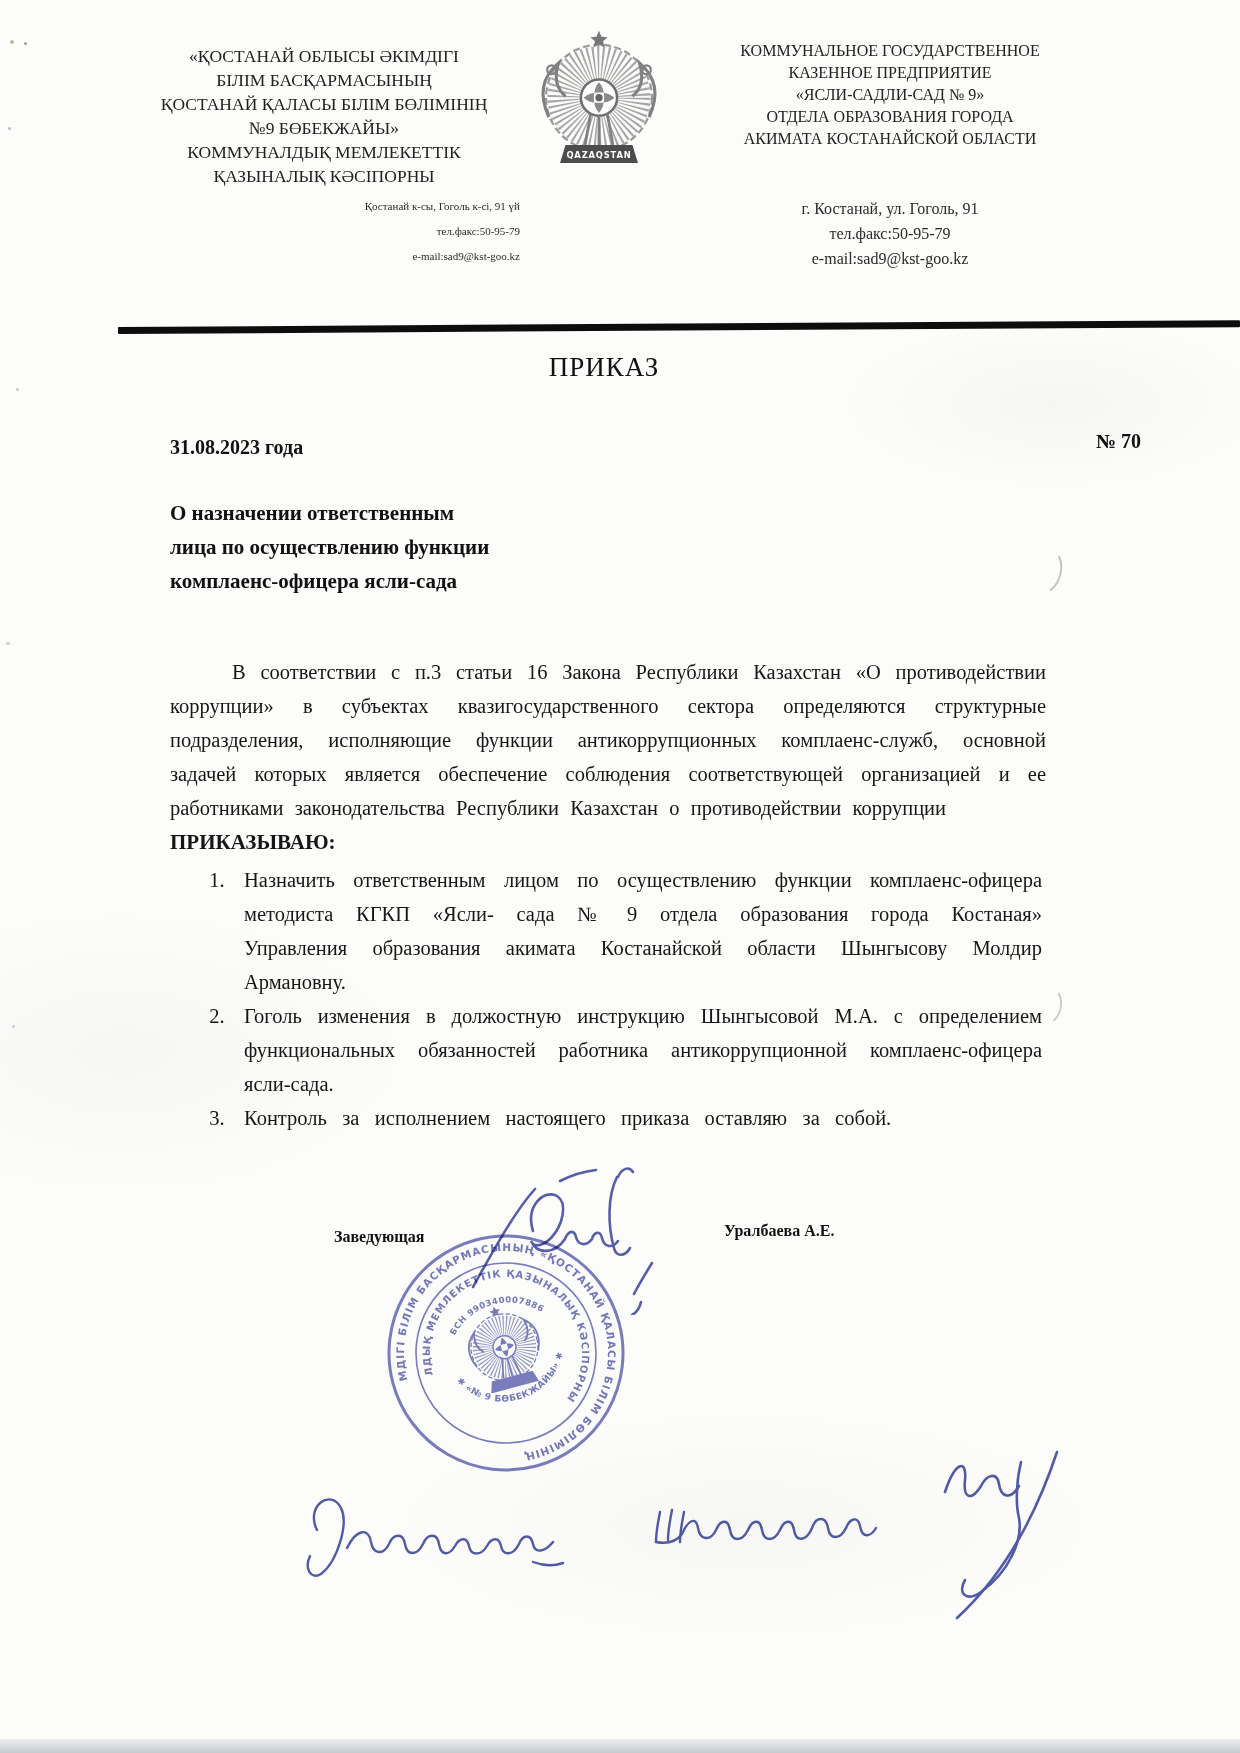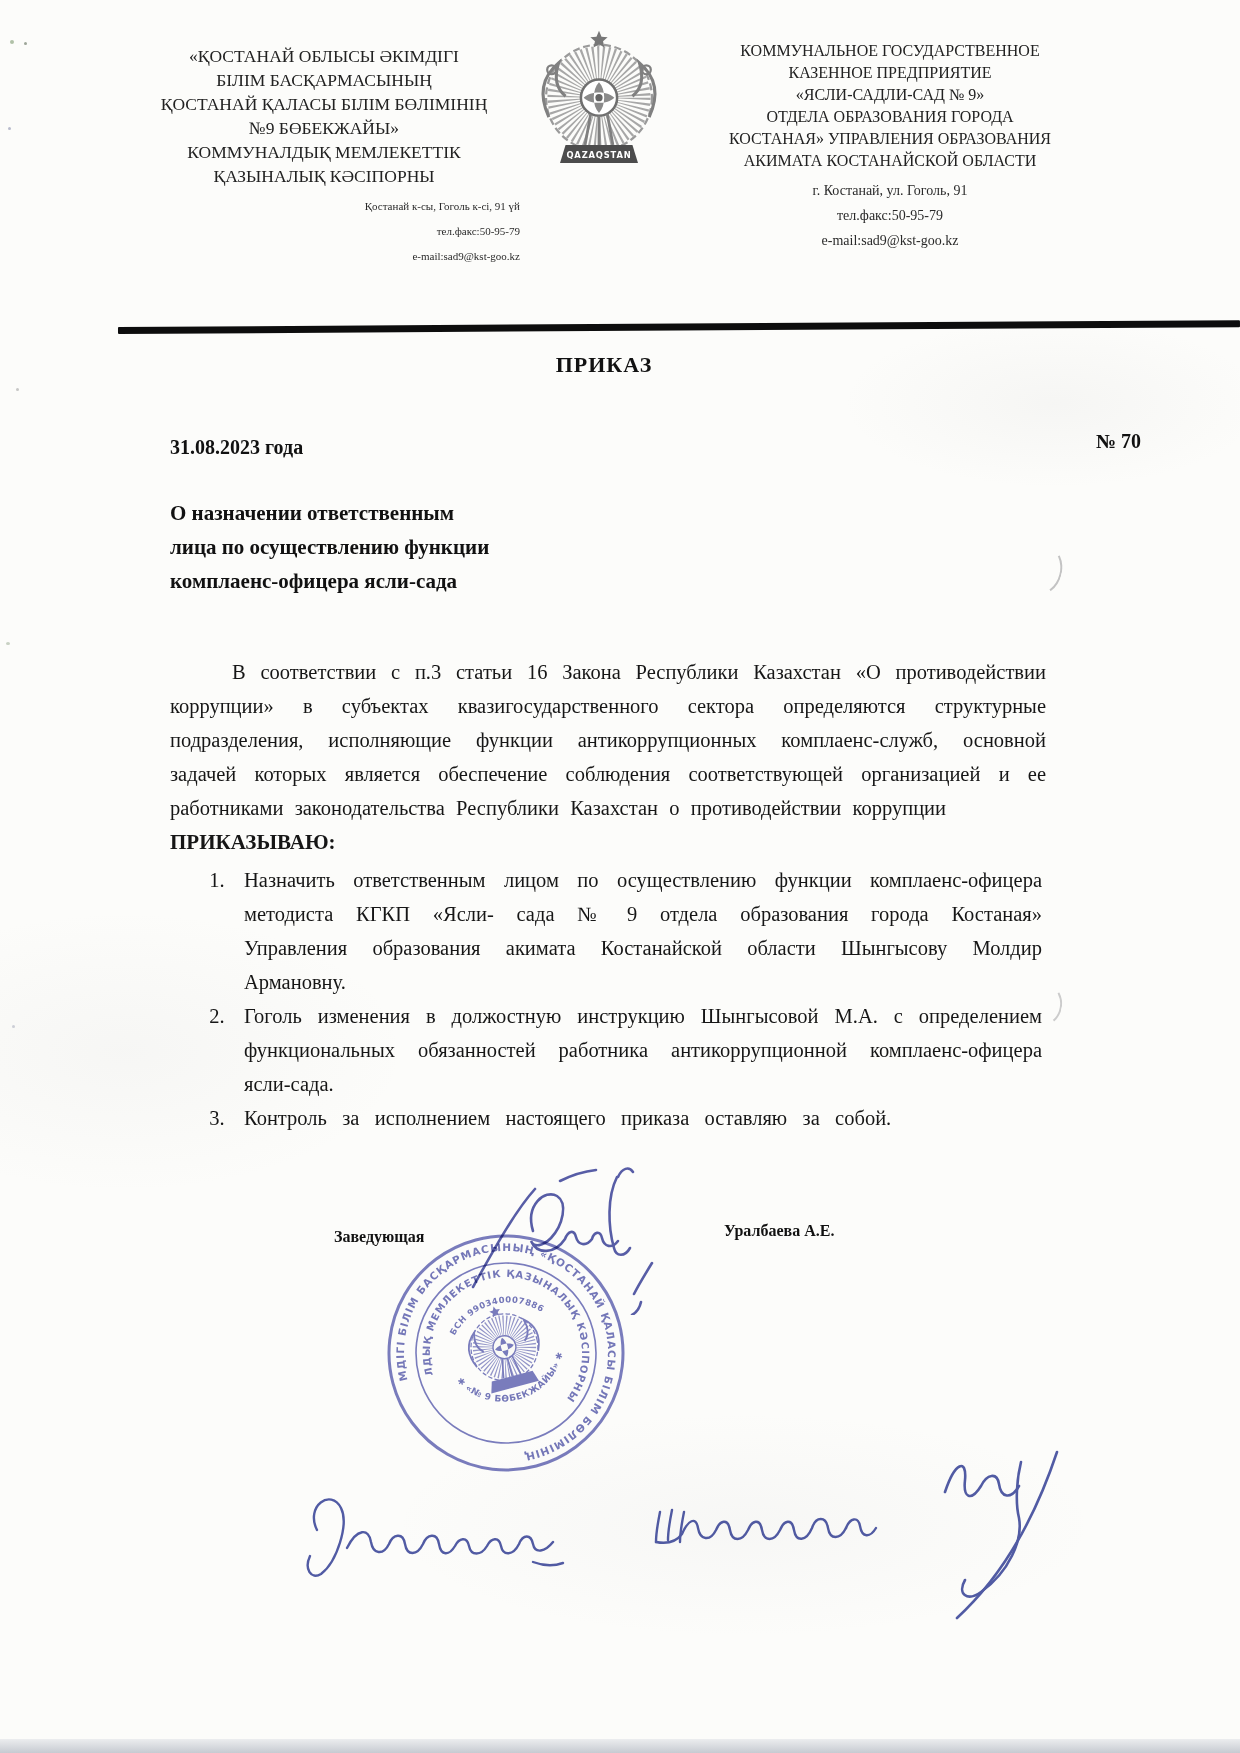--- a/index.html
+++ b/index.html
@@ -14,28 +14,28 @@
     font-family:"Liberation Serif","DejaVu Serif",serif;
     color:#1c1c1c;
   }
   
   .org-left{position:absolute;left:128px;top:44px;width:392px;text-align:center;
     font-size:17.5px;line-height:24px;color:#222;}
   .org-right{position:absolute;left:678px;top:40px;width:424px;text-align:center;
     font-size:16px;line-height:22px;color:#222;}
   .contact-left{position:absolute;left:128px;top:194px;width:392px;text-align:right;
     font-size:11px;line-height:25px;color:#2a2a2a;}
-  .contact-right{position:absolute;left:700px;top:178px;width:380px;text-align:center;
-    font-size:14px;line-height:25px;color:#2a2a2a;}
+  .contact-right{position:absolute;left:700px;top:196px;width:380px;text-align:center;
+    font-size:16px;line-height:25px;color:#2a2a2a;}
   .emblem-wrap{position:absolute;left:528px;top:28px;width:142px;height:156px;}
   
   .rule{position:absolute;left:118px;top:327px;width:1122px;height:7px;background:#0d0d0d;
     transform:rotate(-0.35deg);transform-origin:left center;border-radius:1px;}
   .doc-title{position:absolute;left:0;top:352px;width:1208px;text-align:center;
-    font-size:22px;font-weight:bold;letter-spacing:1px;color:#111;}
+    font-size:27px;font-weight:normal;letter-spacing:1px;color:#111;}
   .doc-date{position:absolute;left:170px;top:436px;font-size:20px;font-weight:bold;color:#111;}
   .doc-number{position:absolute;left:1096px;top:430px;font-size:20px;font-weight:bold;color:#111;}
   .subject{position:absolute;left:170px;top:496px;width:520px;
     font-size:21px;line-height:34px;font-weight:bold;color:#111;}
   
   .body-block{position:absolute;left:170px;top:655px;width:876px;
     font-size:20.5px;line-height:34px;color:#161616;}
   .para{margin:0;text-align:justify;text-indent:62px;word-spacing:.3em;}
   .resolve{margin:0;font-weight:bold;font-size:21px;}
   ol.orders{margin:4px;padding:0 0 0 66px;}
@@ -87,21 +87,20 @@
       <polygon points="26,84 74,84 78,97 22,97" fill="#4c4c4c"></polygon>
       <text x="50" y="93.5" font-family="DejaVu Sans, sans-serif" font-size="6" font-weight="bold" fill="#ffffff" text-anchor="middle" letter-spacing="0.6">QAZAQSTAN</text>
     </svg>
   </div>
 
   <div class="org-right">
     <div>КОММУНАЛЬНОЕ ГОСУДАРСТВЕННОЕ</div>
     <div>КАЗЕННОЕ ПРЕДПРИЯТИЕ</div>
     <div>«ЯСЛИ-САДЛИ-САД № 9»</div>
     <div>ОТДЕЛА ОБРАЗОВАНИЯ ГОРОДА</div>
-    <div>КОСТАНАЯ» УПРАВЛЕНИЯ ОБРАЗОВАНИЯ</div>
     <div>АКИМАТА КОСТАНАЙСКОЙ ОБЛАСТИ</div>
   </div>
 
   <div class="contact-left">
     <div>Қостанай к-сы, Гоголь к-сі, 91 үй</div>
     <div>тел.факс:50-95-79</div>
     <div>e-mail:sad9@kst-goo.kz</div>
   </div>
 
   <div class="contact-right">

